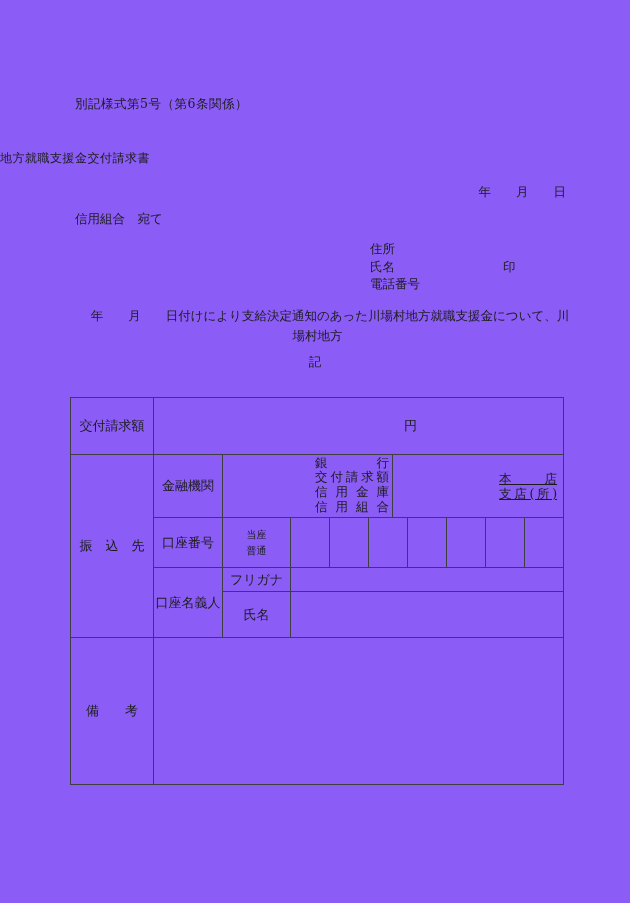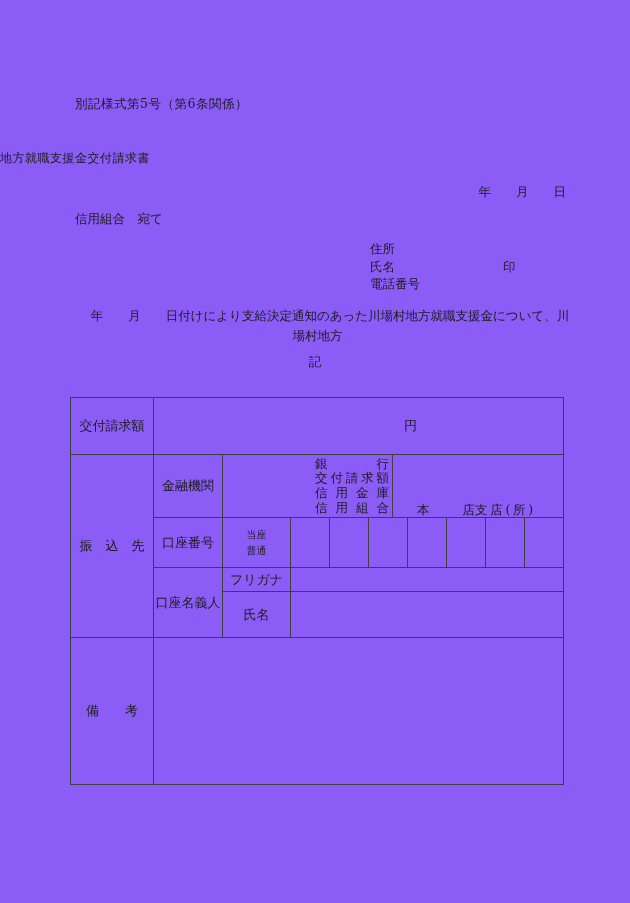--- a/index.html
+++ b/index.html
@@ -48,24 +48,24 @@
 
   td.yen-cell span{position:relative;left:52px;}
 
   td.bank-cell{vertical-align:top;}
   .bank-flex{display:flex;height:62px;align-items:stretch;}
   .bank-list{
     width:170px;border-right:1px solid #3f3f3f;
     display:flex;flex-direction:column;justify-content:center;align-items:flex-end;
     padding-right:3px;box-sizing:border-box;
   }
-  .bank-list .jline{width:74px;line-height:14.6px;font-size:12.5px;}
+  .bank-list .jline{width:74px;line-height:14.6px;font-size:12.5px;font-family:Liberation Mono, monospace;}
   .branch-list{
-    flex:1;display:flex;flex-direction:row;justify-content:center;align-items:flex-end;
-    padding-right:6px;box-sizing:border-box;
+    flex:1;display:flex;flex-direction:column;justify-content:center;align-items:flex-end;
+    padding-right:6px;box-sizing:border-box;text-decoration:underline;
   }
   .branch-list .jline{width:58px;line-height:15.5px;font-size:12.5px;}
   .jline{text-align:justify;text-align-last:justify;}
 
   td.kinds div{line-height:16px;font-size:10px;}
   td.furi{font-size:11px;}
   td.blank{background:transparent;}
 </style>
 </head>
 <body>

